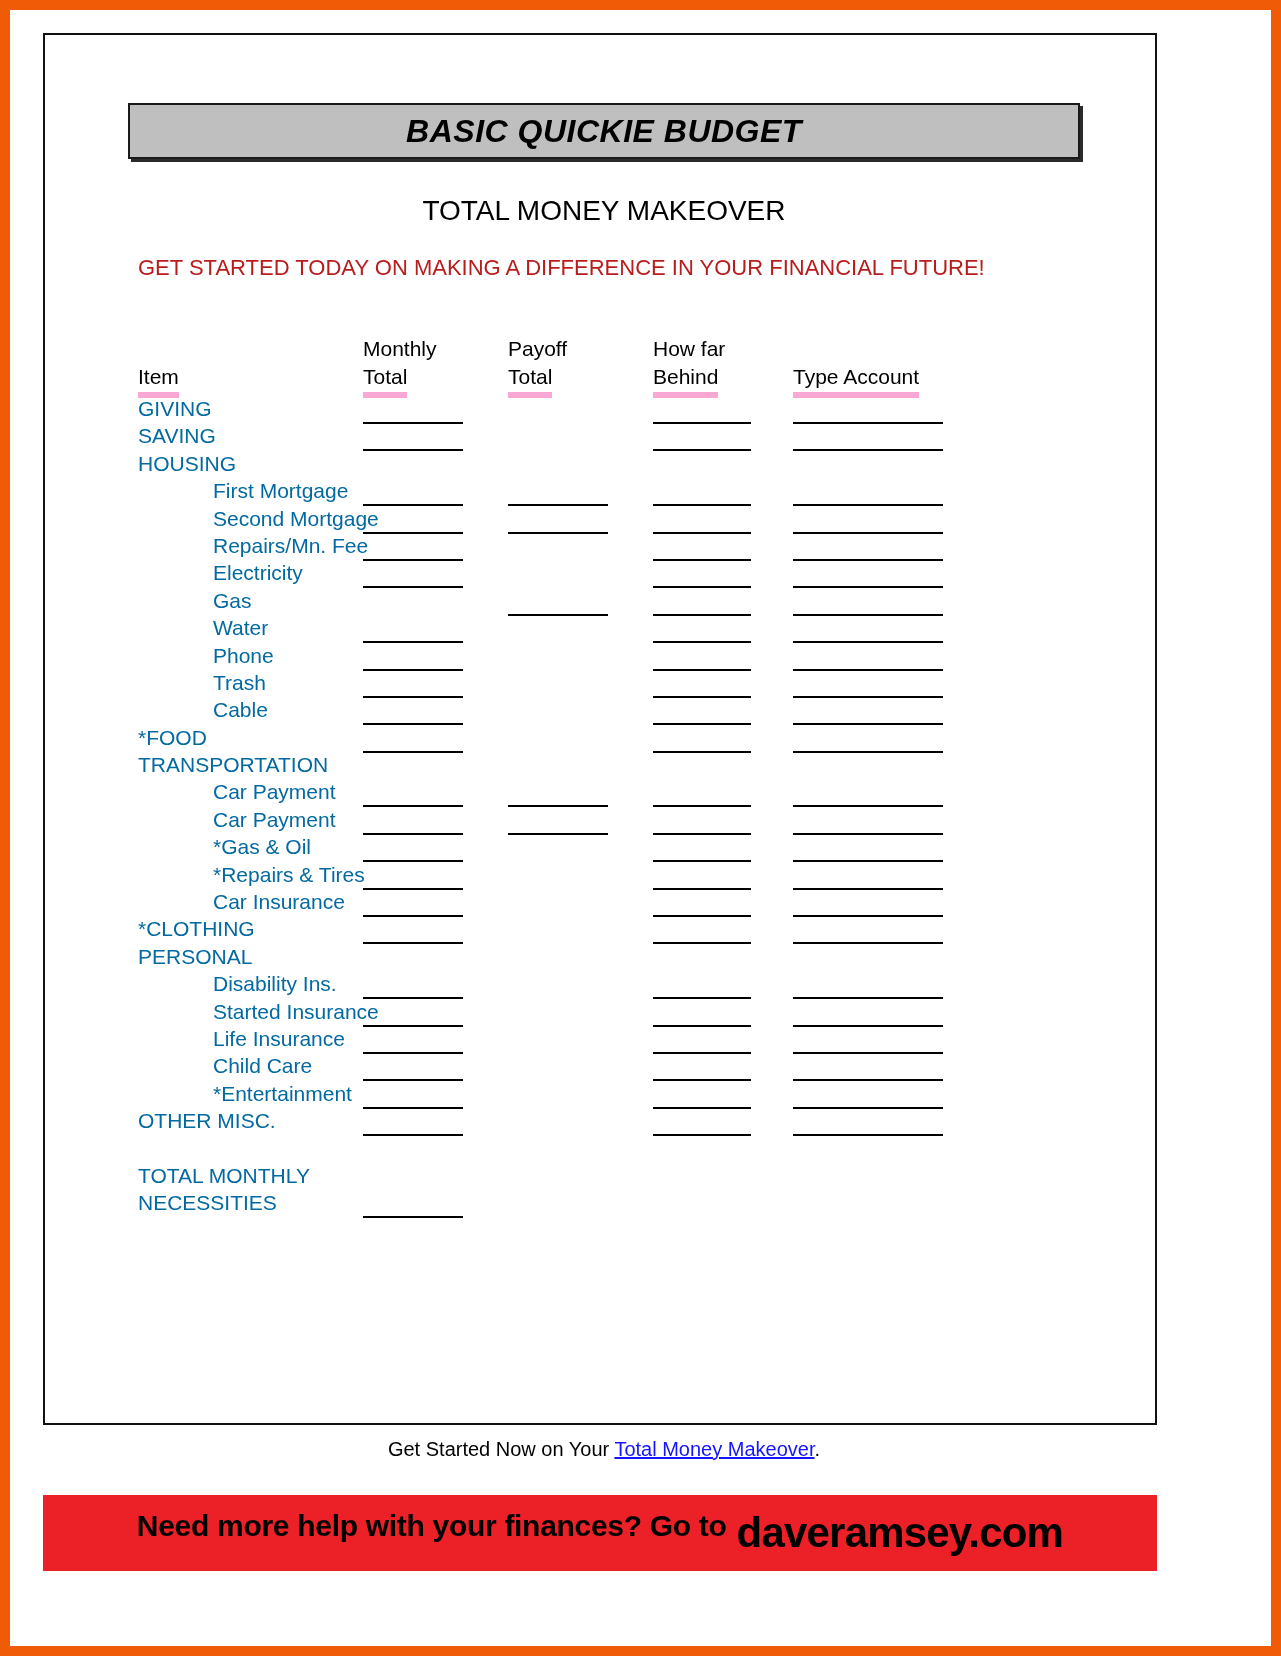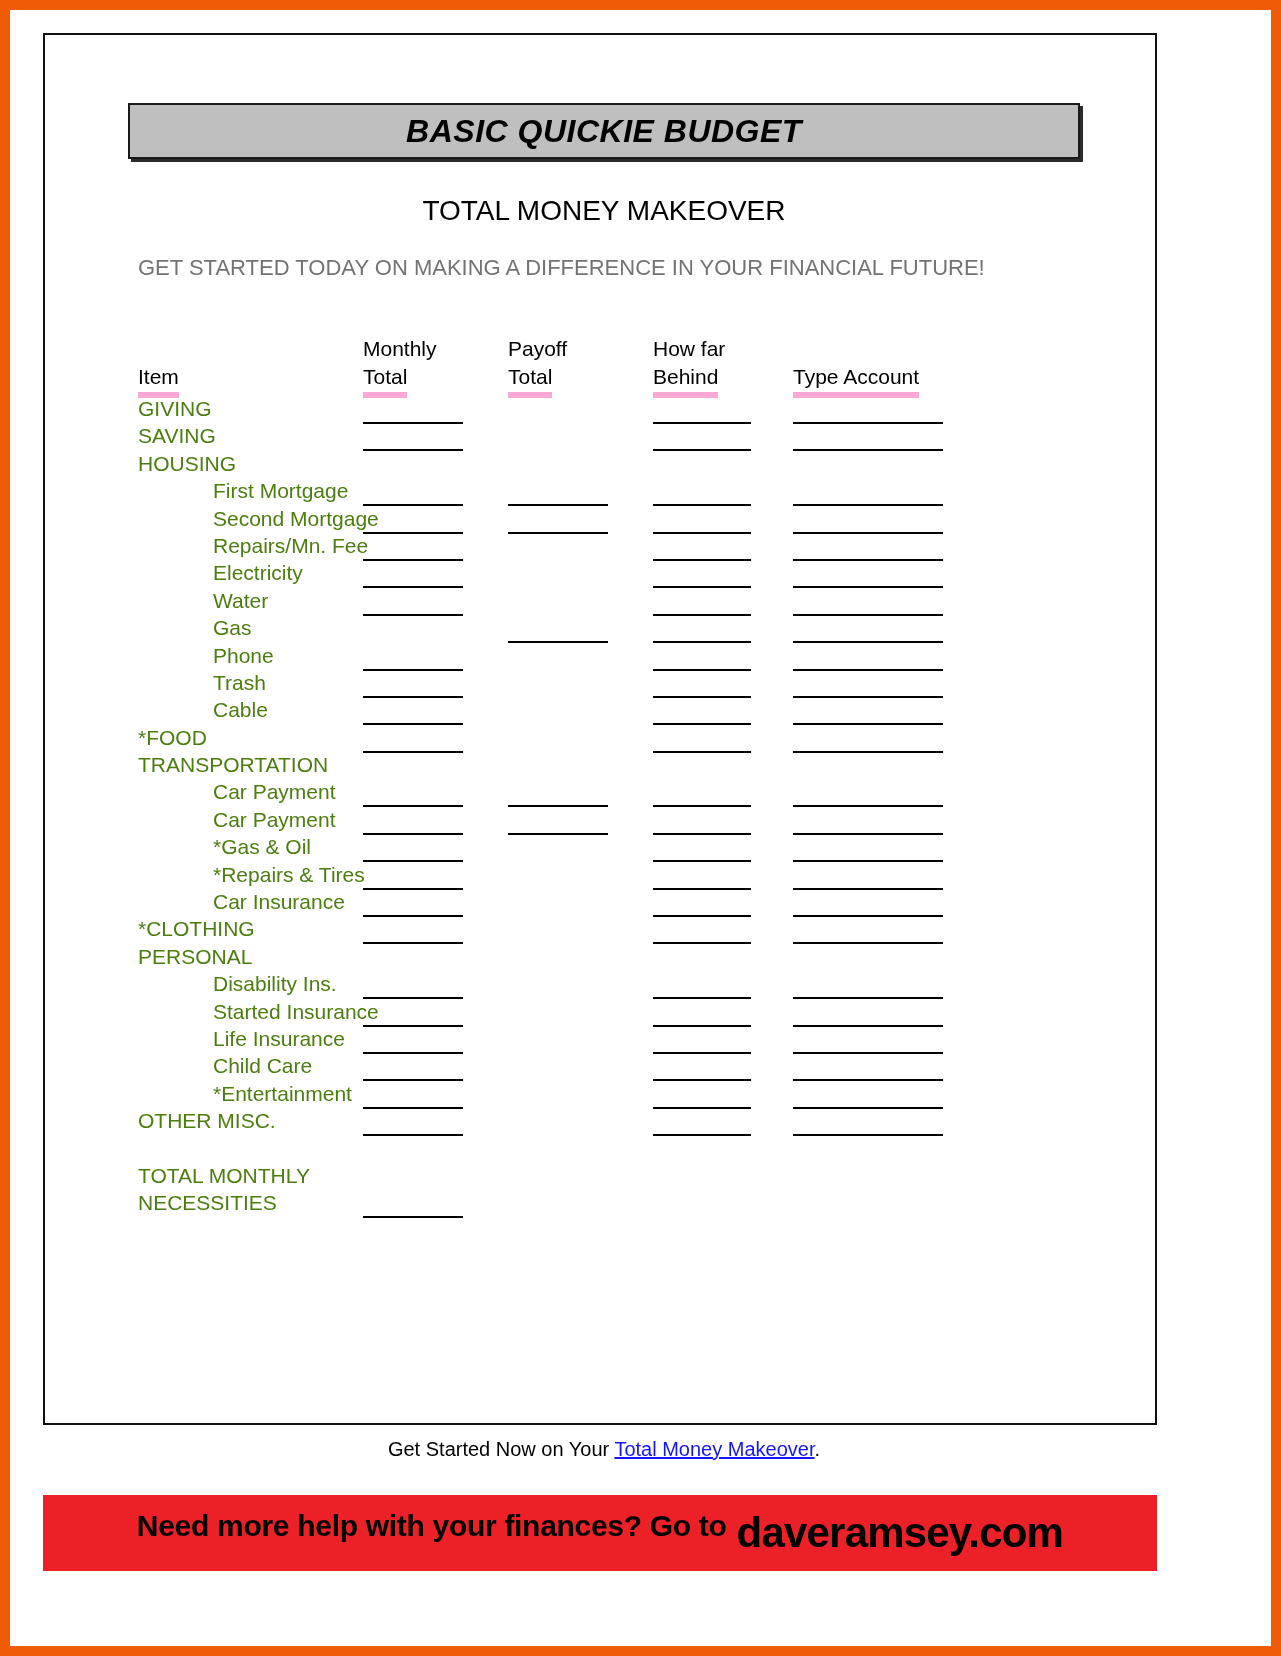--- a/index.html
+++ b/index.html
@@ -70,21 +70,21 @@
     text-align: center;
     font-size: 28px;
     color: #000000;
   }
   .tagline {
     position: absolute;
     left: 93px;
     top: 220px;
     width: 960px;
     font-size: 22px;
-    color: #737373;
+    color: #b91c1c;
     white-space: nowrap;
   }
 
   
   #table-area {
     position: absolute;
     left: 93px;
     top: 300px;
     width: 980px;
   }
@@ -109,21 +109,21 @@
 
   .row {
     position: relative;
     height: 27.4px;
   }
   .row .label {
     position: absolute;
     left: 0;
     top: 0;
     font-size: 21px;
-    color: #4d7c0f;
+    color: #0369a1;
     white-space: nowrap;
   }
   .row .label.indent { left: 75px; }
 
   .row .blank {
     position: absolute;
     border-bottom: 2px solid #000000;
     height: 0;
     top: 25px;
   }
@@ -232,28 +232,28 @@
             <div class="blank" style="left: 515px; width: 98px;"></div>
             <div class="blank" style="left: 655px; width: 150px;"></div>
           </div>
           <div class="row">
             <div class="label indent">Electricity</div>
             <div class="blank" style="left: 225px; width: 100px;"></div>
             <div class="blank" style="left: 515px; width: 98px;"></div>
             <div class="blank" style="left: 655px; width: 150px;"></div>
           </div>
           <div class="row">
+            <div class="label indent">Gas</div>
+            <div class="blank" style="left: 370px; width: 100px;"></div>
+            <div class="blank" style="left: 515px; width: 98px;"></div>
+            <div class="blank" style="left: 655px; width: 150px;"></div>
+          </div>
+          <div class="row">
             <div class="label indent">Water</div>
             <div class="blank" style="left: 225px; width: 100px;"></div>
-            <div class="blank" style="left: 515px; width: 98px;"></div>
-            <div class="blank" style="left: 655px; width: 150px;"></div>
-          </div>
-          <div class="row">
-            <div class="label indent">Gas</div>
-            <div class="blank" style="left: 370px; width: 100px;"></div>
             <div class="blank" style="left: 515px; width: 98px;"></div>
             <div class="blank" style="left: 655px; width: 150px;"></div>
           </div>
           <div class="row">
             <div class="label indent">Phone</div>
             <div class="blank" style="left: 225px; width: 100px;"></div>
             <div class="blank" style="left: 515px; width: 98px;"></div>
             <div class="blank" style="left: 655px; width: 150px;"></div>
           </div>
           <div class="row">

